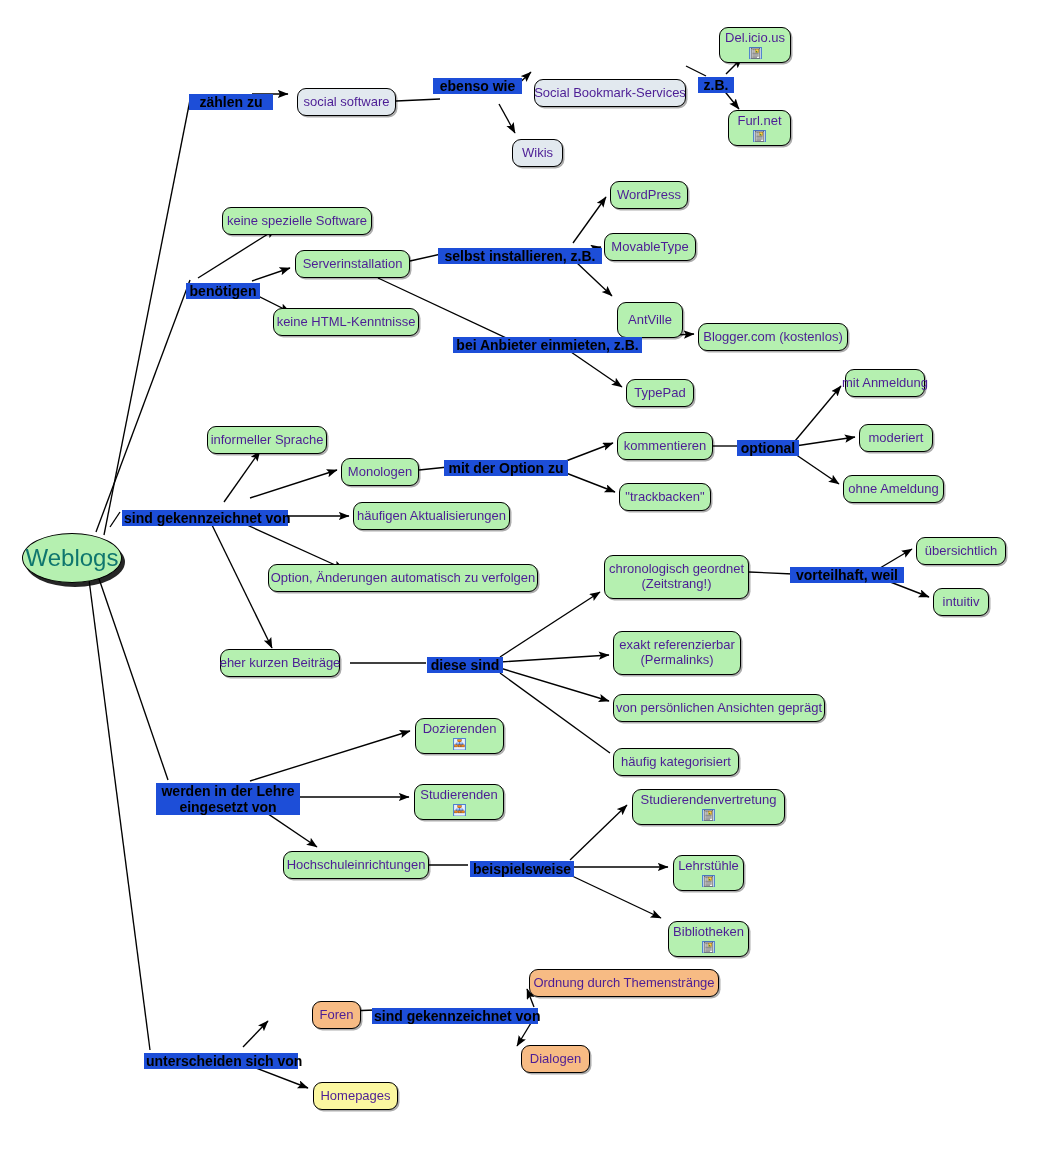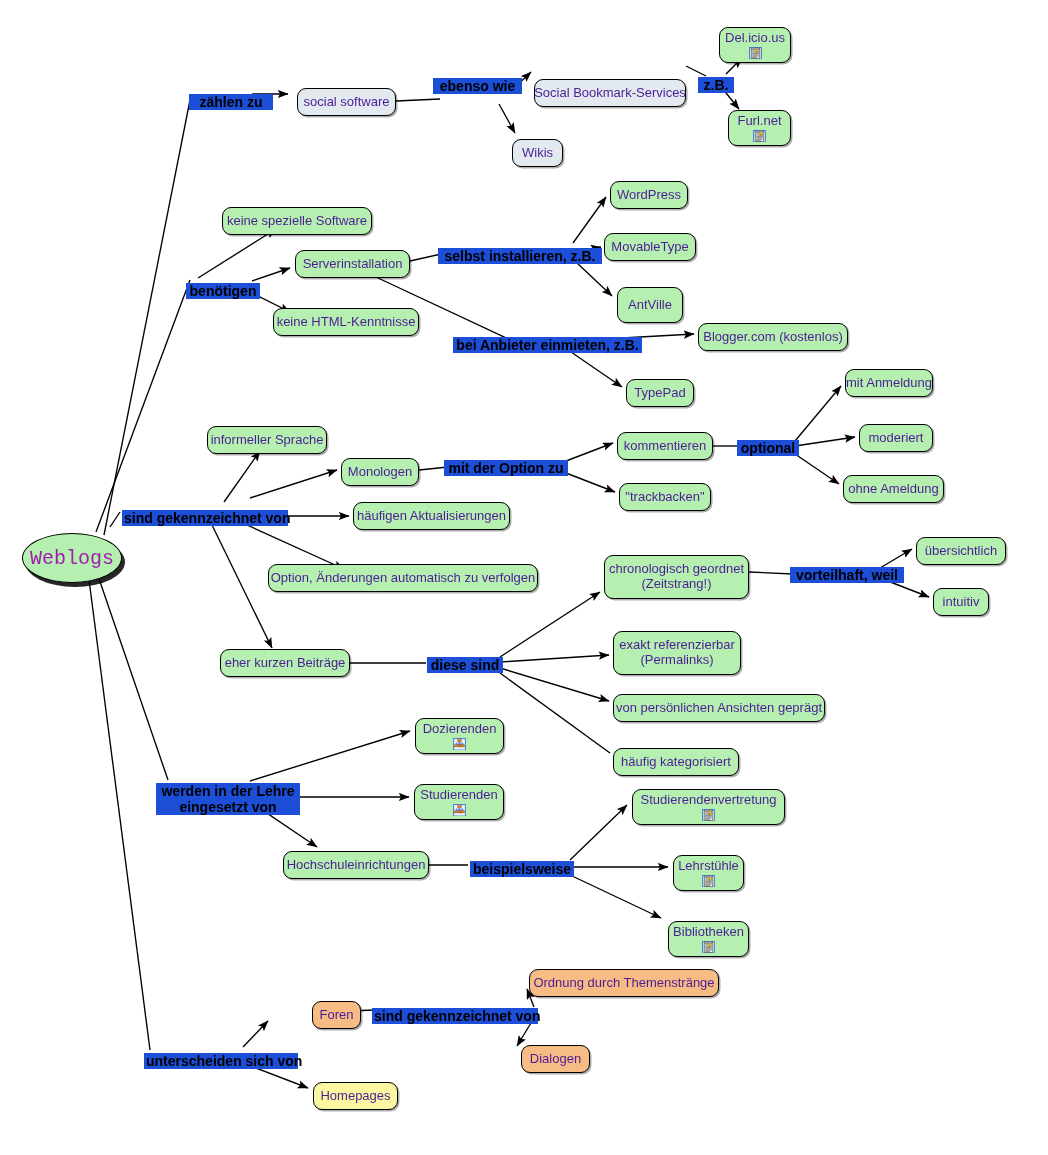--- a/index.html
+++ b/index.html
@@ -28,24 +28,23 @@
   .node.orange{background:#f7bb84;}
   .node.yellow{background:#fbf7a0;}
   .node .lbl{display:block;}
   .node .lbl2{display:block;}
   .root{
     position:absolute;
     border:1px solid #000;
     border-radius:50%;
     background:#b5f0b0;
     display:flex;align-items:center;justify-content:center;
-    font-size:20px;
-    color:#a21caf;
+    font-size:24px;
+    color:#0f766e;
     box-shadow:3px 4px 0 rgba(0,0,0,0.85);
-    font-family:Liberation Mono, monospace;
   }
   .link-label{
     position:absolute;
     font-size:14px;
     font-weight:bold;
     color:#000;
     white-space:nowrap;
     background:#1d4ed8;
     text-align:center;
     line-height:1.15;
@@ -210,21 +209,21 @@
       </div>
       <div class="node green" style="left: 273px; top: 308px; width: 146px; height: 28px;">
         <span class="lbl">keine HTML-Kenntnisse</span>
       </div>
       <div class="node green" style="left: 610px; top: 181px; width: 78px; height: 28px;">
         <span class="lbl">WordPress</span>
       </div>
       <div class="node green" style="left: 604px; top: 233px; width: 92px; height: 28px;">
         <span class="lbl">MovableType</span>
       </div>
-      <div class="node green" style="left: 617px; top: 287px; width: 66px; height: 36px; text-align: center;">
+      <div class="node green" style="left: 617px; top: 302px; width: 66px; height: 36px; text-align: center;">
         <span class="lbl">AntVille</span>
       </div>
       <div class="node green" style="left: 698px; top: 323px; width: 150px; height: 28px;">
         <span class="lbl">Blogger.com (kostenlos)</span>
       </div>
       <div class="node green" style="left: 626px; top: 379px; width: 68px; height: 28px;">
         <span class="lbl">TypePad</span>
       </div>
       <div class="node green" style="left: 207px; top: 426px; width: 120px; height: 28px;">
         <span class="lbl">informeller Sprache</span>
@@ -237,30 +236,30 @@
       </div>
       <div class="node green" style="left: 268px; top: 564px; width: 270px; height: 28px;">
         <span class="lbl">Option, Änderungen automatisch zu verfolgen</span>
       </div>
       <div class="node green" style="left: 617px; top: 432px; width: 96px; height: 28px;">
         <span class="lbl">kommentieren</span>
       </div>
       <div class="node green" style="left: 619px; top: 483px; width: 92px; height: 28px;">
         <span class="lbl">"trackbacken"</span>
       </div>
-      <div class="node green" style="left: 845px; top: 369px; width: 88px; height: 28px;">
+      <div class="node green" style="left: 845px; top: 369px; width: 80px; height: 28px;">
         <span class="lbl">mit Anmeldung</span>
       </div>
       <div class="node green" style="left: 859px; top: 424px; width: 74px; height: 28px;">
         <span class="lbl">moderiert</span>
       </div>
       <div class="node green" style="left: 843px; top: 475px; width: 101px; height: 28px;">
         <span class="lbl">ohne Ameldung</span>
       </div>
-      <div class="node green" style="left: 220px; top: 649px; width: 130px; height: 28px;">
+      <div class="node green" style="left: 220px; top: 649px; width: 120px; height: 28px;">
         <span class="lbl">eher kurzen Beiträge</span>
       </div>
       <div class="node green" style="left: 604px; top: 555px; width: 145px; height: 44px;">
         <span class="lbl">chronologisch geordnet</span>
         <span class="lbl2">(Zeitstrang!)</span>
       </div>
       <div class="node green" style="left: 613px; top: 631px; width: 128px; height: 44px;">
         <span class="lbl">exakt referenzierbar</span>
         <span class="lbl2">(Permalinks)</span>
       </div>

